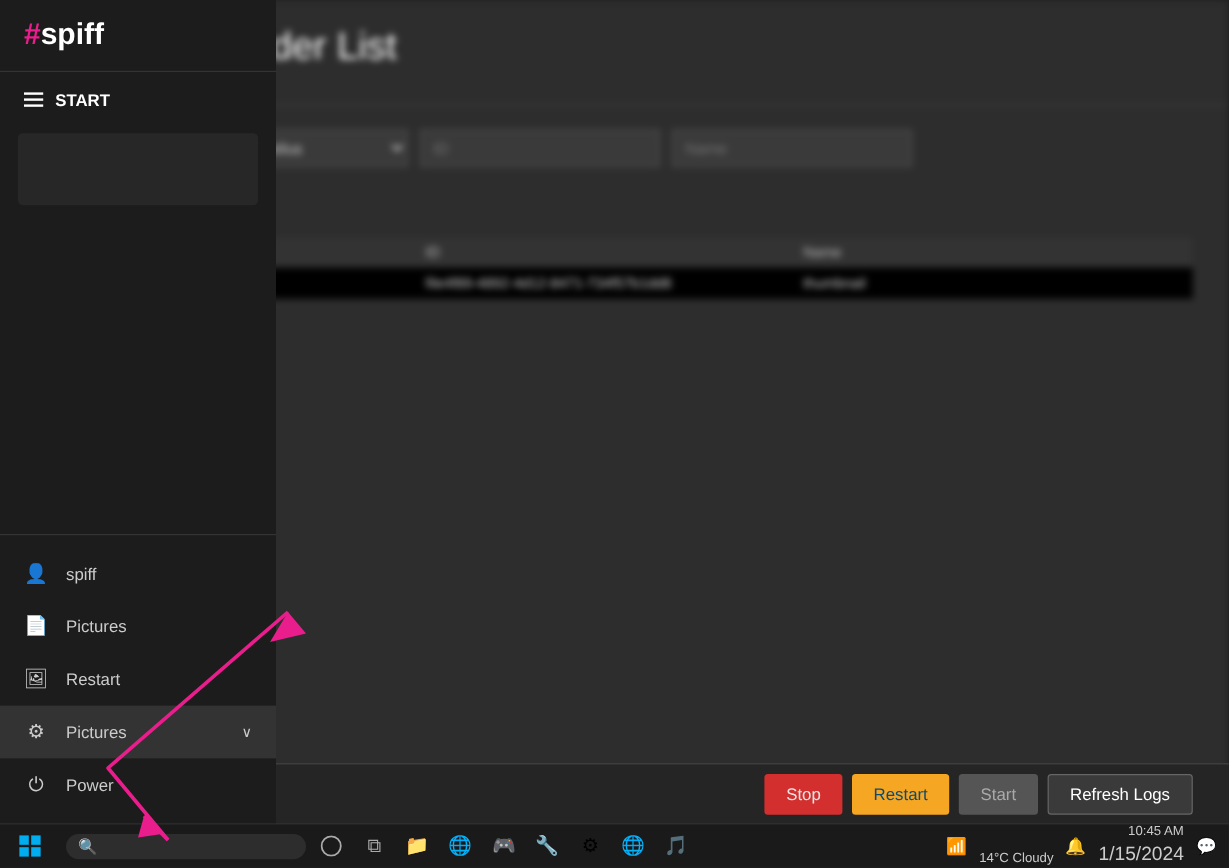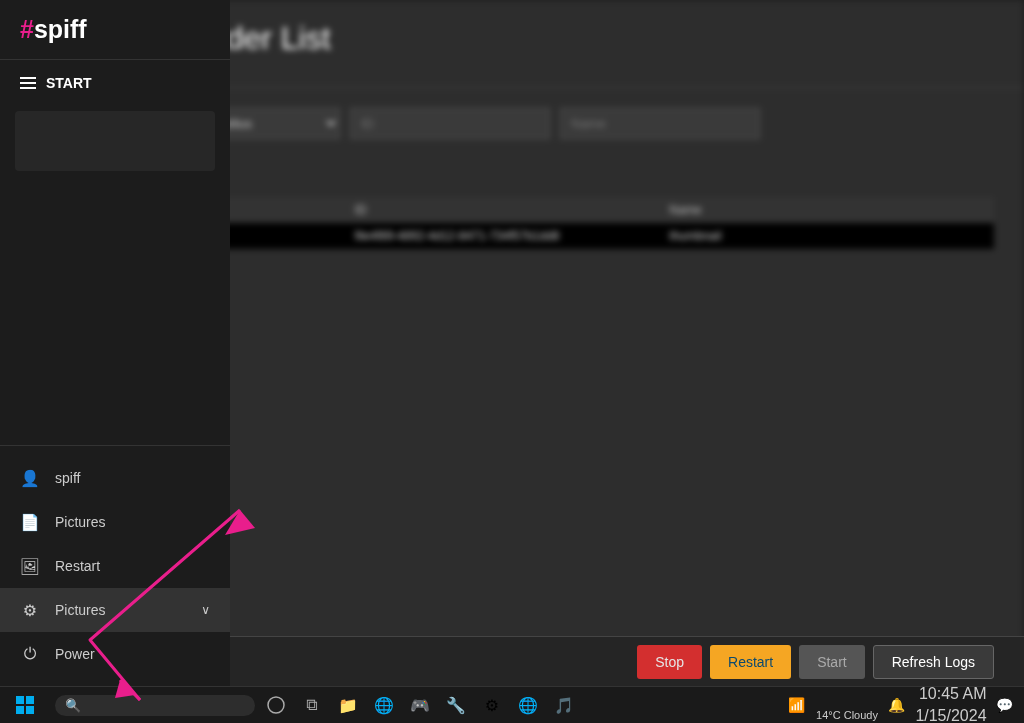--- a/index.html
+++ b/index.html
@@ -403,21 +403,21 @@
     <div class="taskbar-icon" style="font-size:16px;">⚙</div>
     <div class="taskbar-icon" style="font-size:16px;">🌐</div>
     <div class="taskbar-icon" style="font-size:16px;">🎵</div>
   </div>
 
   <div class="taskbar-right">
     <span style="font-size:14px;">📶</span>
     <span style="font-size:11px;margin-top:20px;">14°C  Cloudy</span>
     <span style="font-size:14px;">🔔</span>
     <div class="taskbar-clock">
-      <div style="font-size:16px;">10:45 AM</div>
+      <div style="font-size:11px;">10:45 AM</div>
       <div style="font-size:16px;">1/15/2024</div>
     </div>
     <span style="font-size:14px;">💬</span>
   </div>
 </div>
 
 <div class="sidebar-overlay">
   <div class="sidebar-logo">
     <span class="logo-text">
       <span class="logo-hash">#</span><span>spiff</span>

